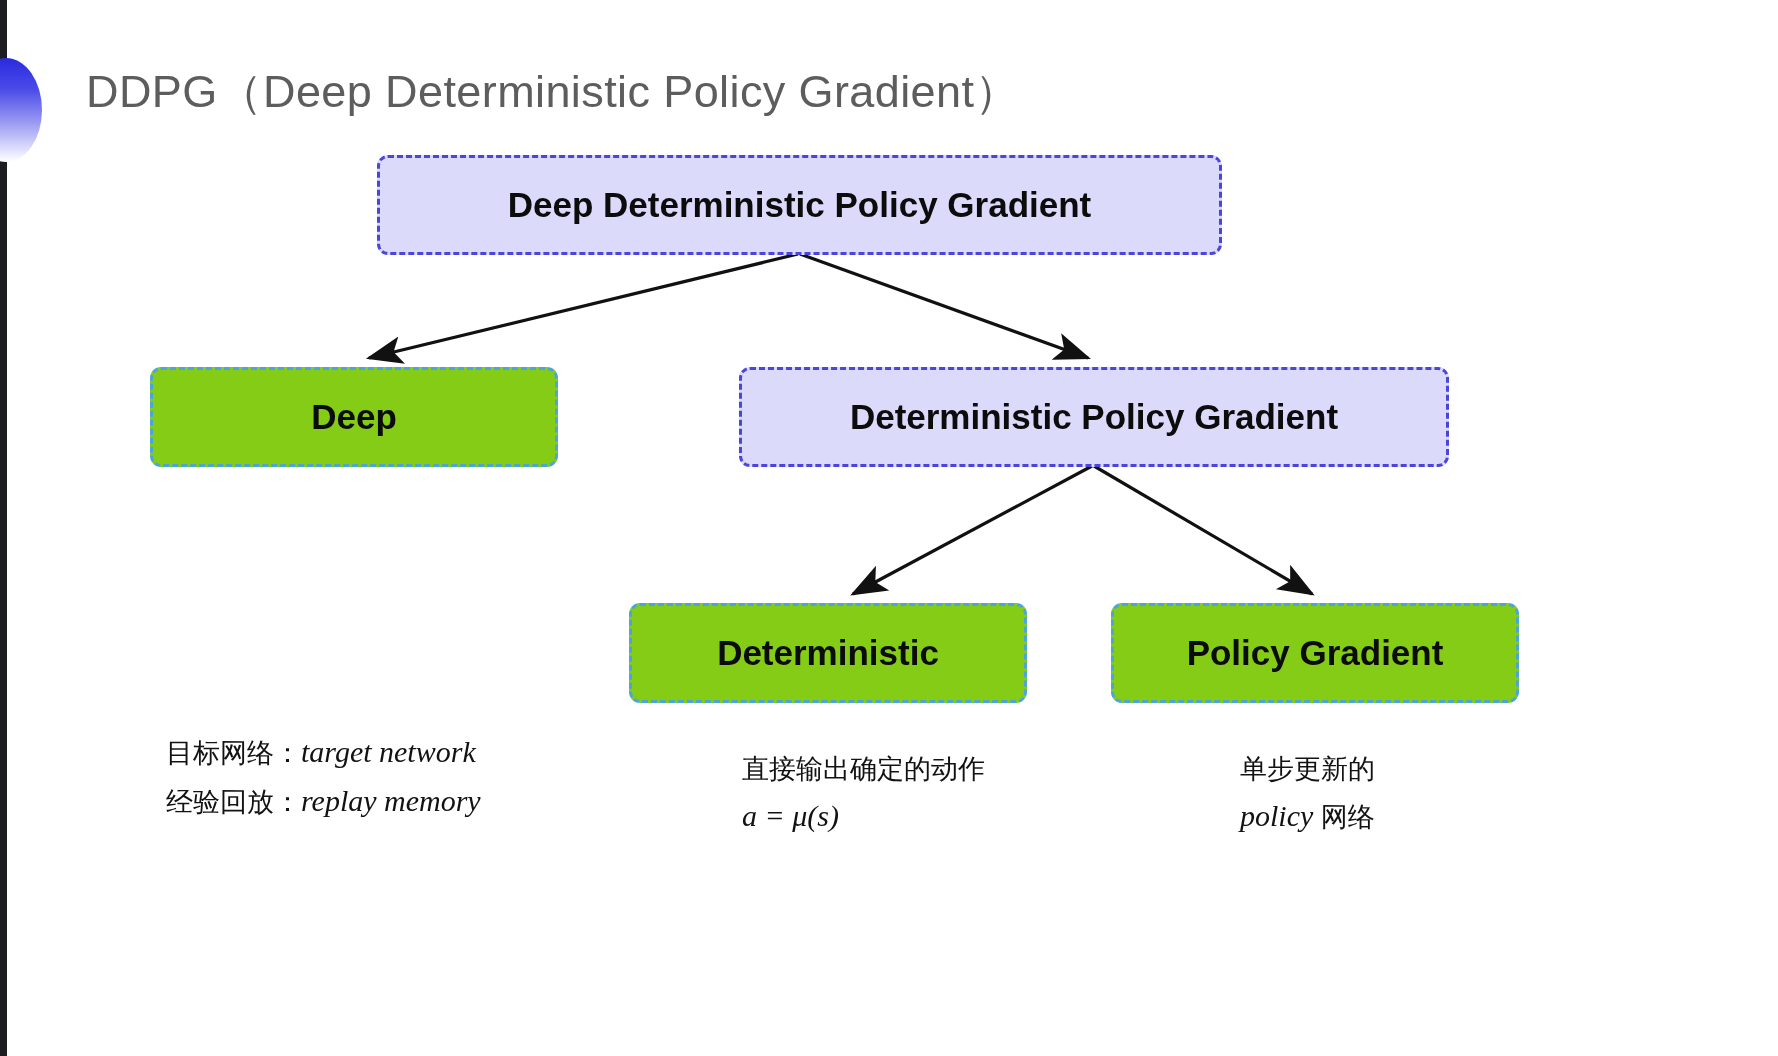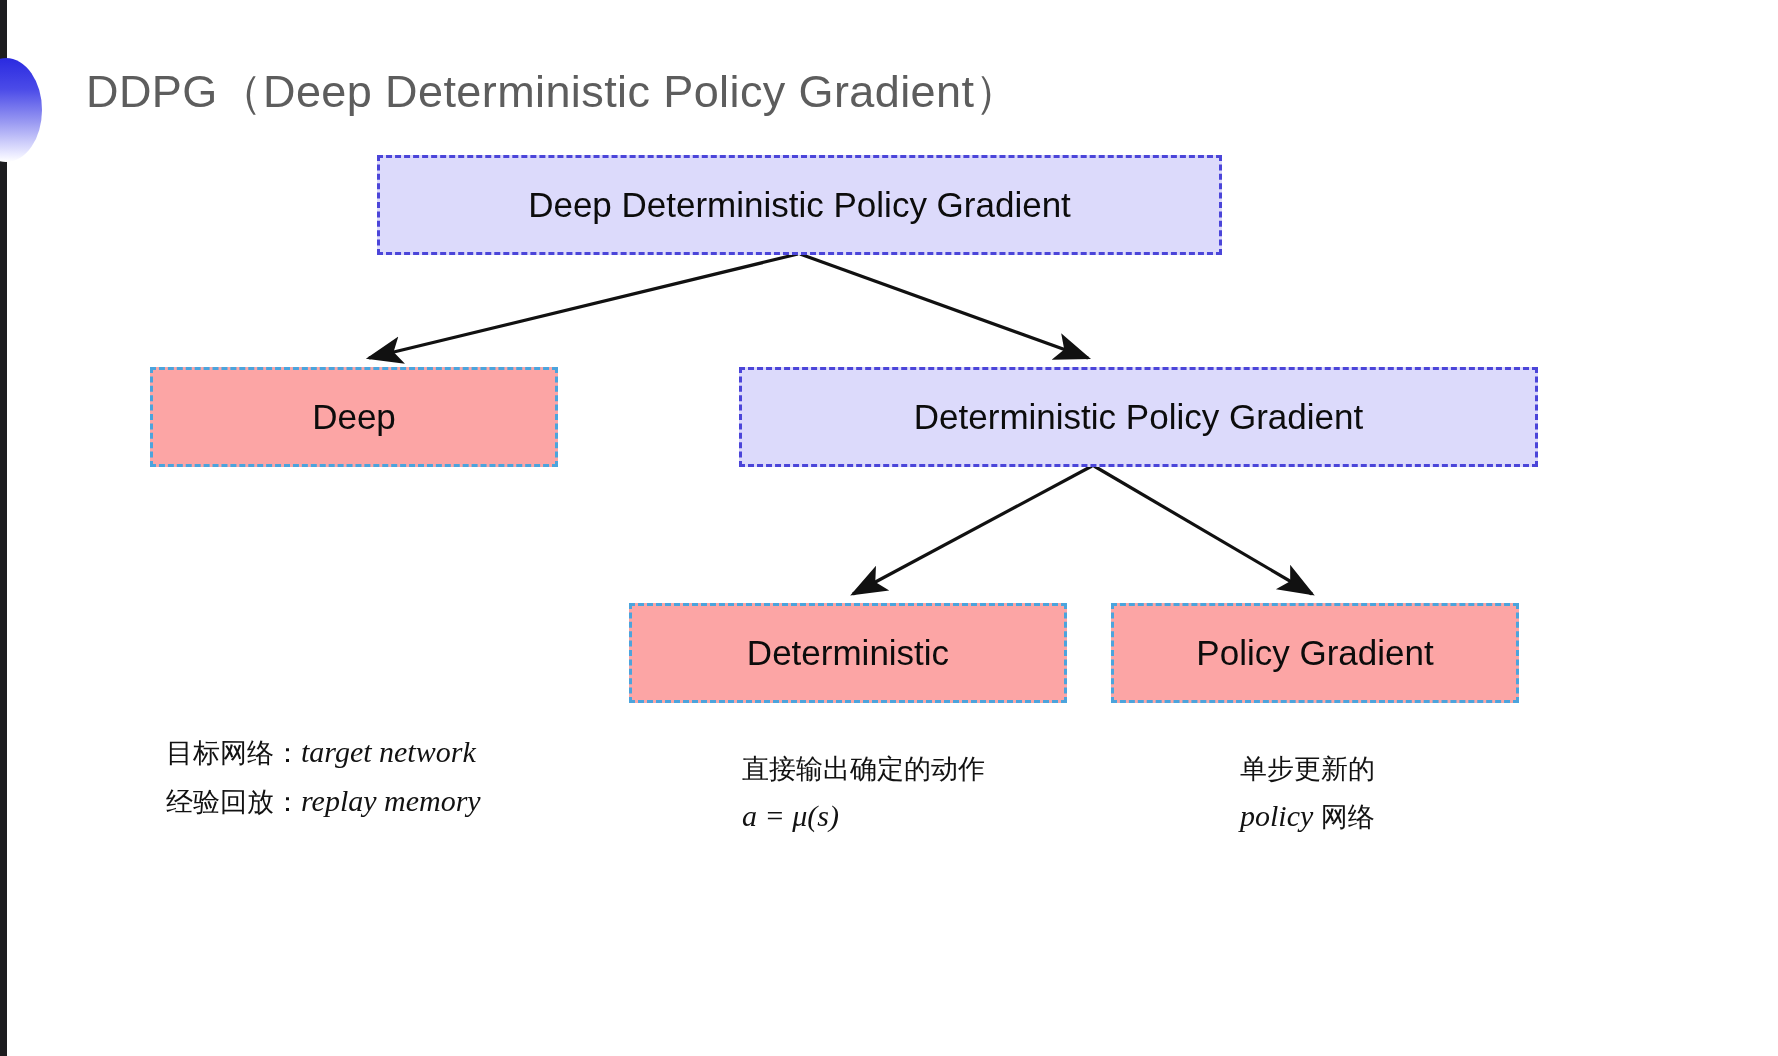--- a/index.html
+++ b/index.html
@@ -48,44 +48,44 @@
     color: #5d5d5d;
     letter-spacing: 0.4px;
     white-space: nowrap;
     font-weight: 400;
   }
 
   
   .node {
     position: absolute;
     box-sizing: border-box;
-    border-radius: 0;
+    border-radius: 11px;
     border-style: dashed;
     border-width: 3px;
     display: flex;
     align-items: center;
     justify-content: center;
     text-align: center;
     color: #0c0c0c;
-    font-weight: 400;
+    font-weight: 700;
     line-height: 1.15;
   }
   .node.purple {
     background: #dcdafb;
     border-color: #4b45d9;
   }
   .node.cyan {
-    background: #fca5a5;
+    background: #84cc16;
     border-color: #4ba4dd;
   }
 
   #node-root   { left: 377px;  top: 155px; width: 845px; height: 100px; font-size: 35px; }
   #node-deep   { left: 150px;  top: 367px; width: 408px; height: 100px; font-size: 35px; }
-  #node-dpg    { left: 739px;  top: 367px; width: 799px; height: 100px; font-size: 35px; }
-  #node-det    { left: 629px;  top: 603px; width: 438px; height: 100px; font-size: 35px; }
+  #node-dpg    { left: 739px;  top: 367px; width: 710px; height: 100px; font-size: 35px; }
+  #node-det    { left: 629px;  top: 603px; width: 398px; height: 100px; font-size: 35px; }
   #node-pg     { left: 1111px; top: 603px; width: 408px; height: 100px; font-size: 35px; justify-content: center; }
 
   
   #arrows {
     position: absolute;
     left: 0;
     top: 0;
     width: 1778px;
     height: 1056px;
     pointer-events: none;

